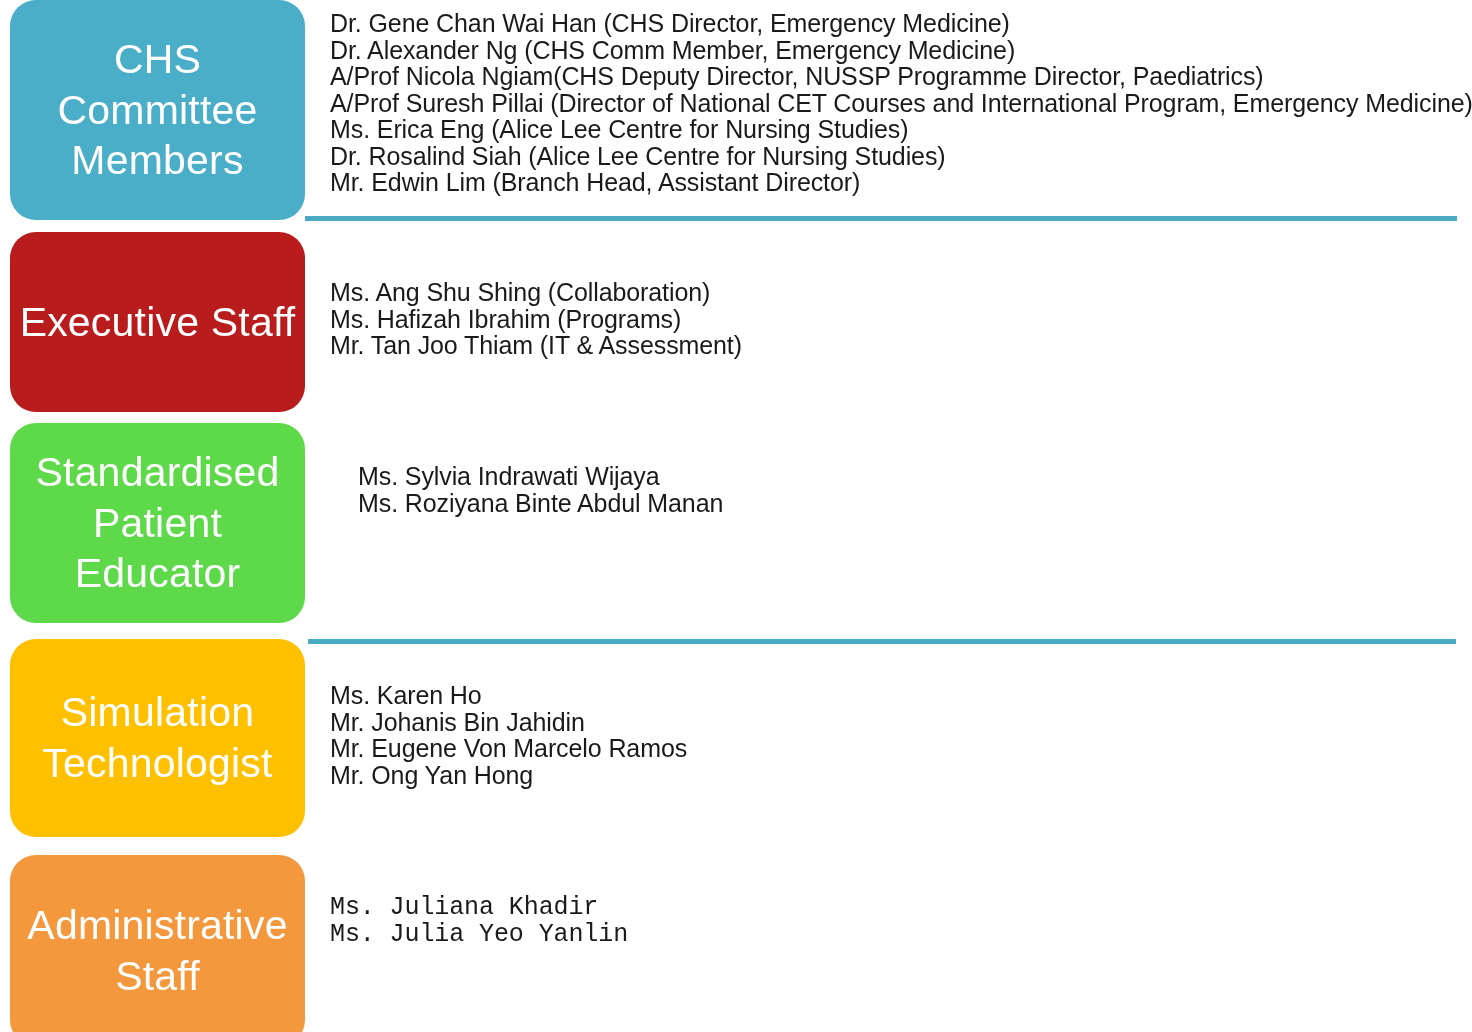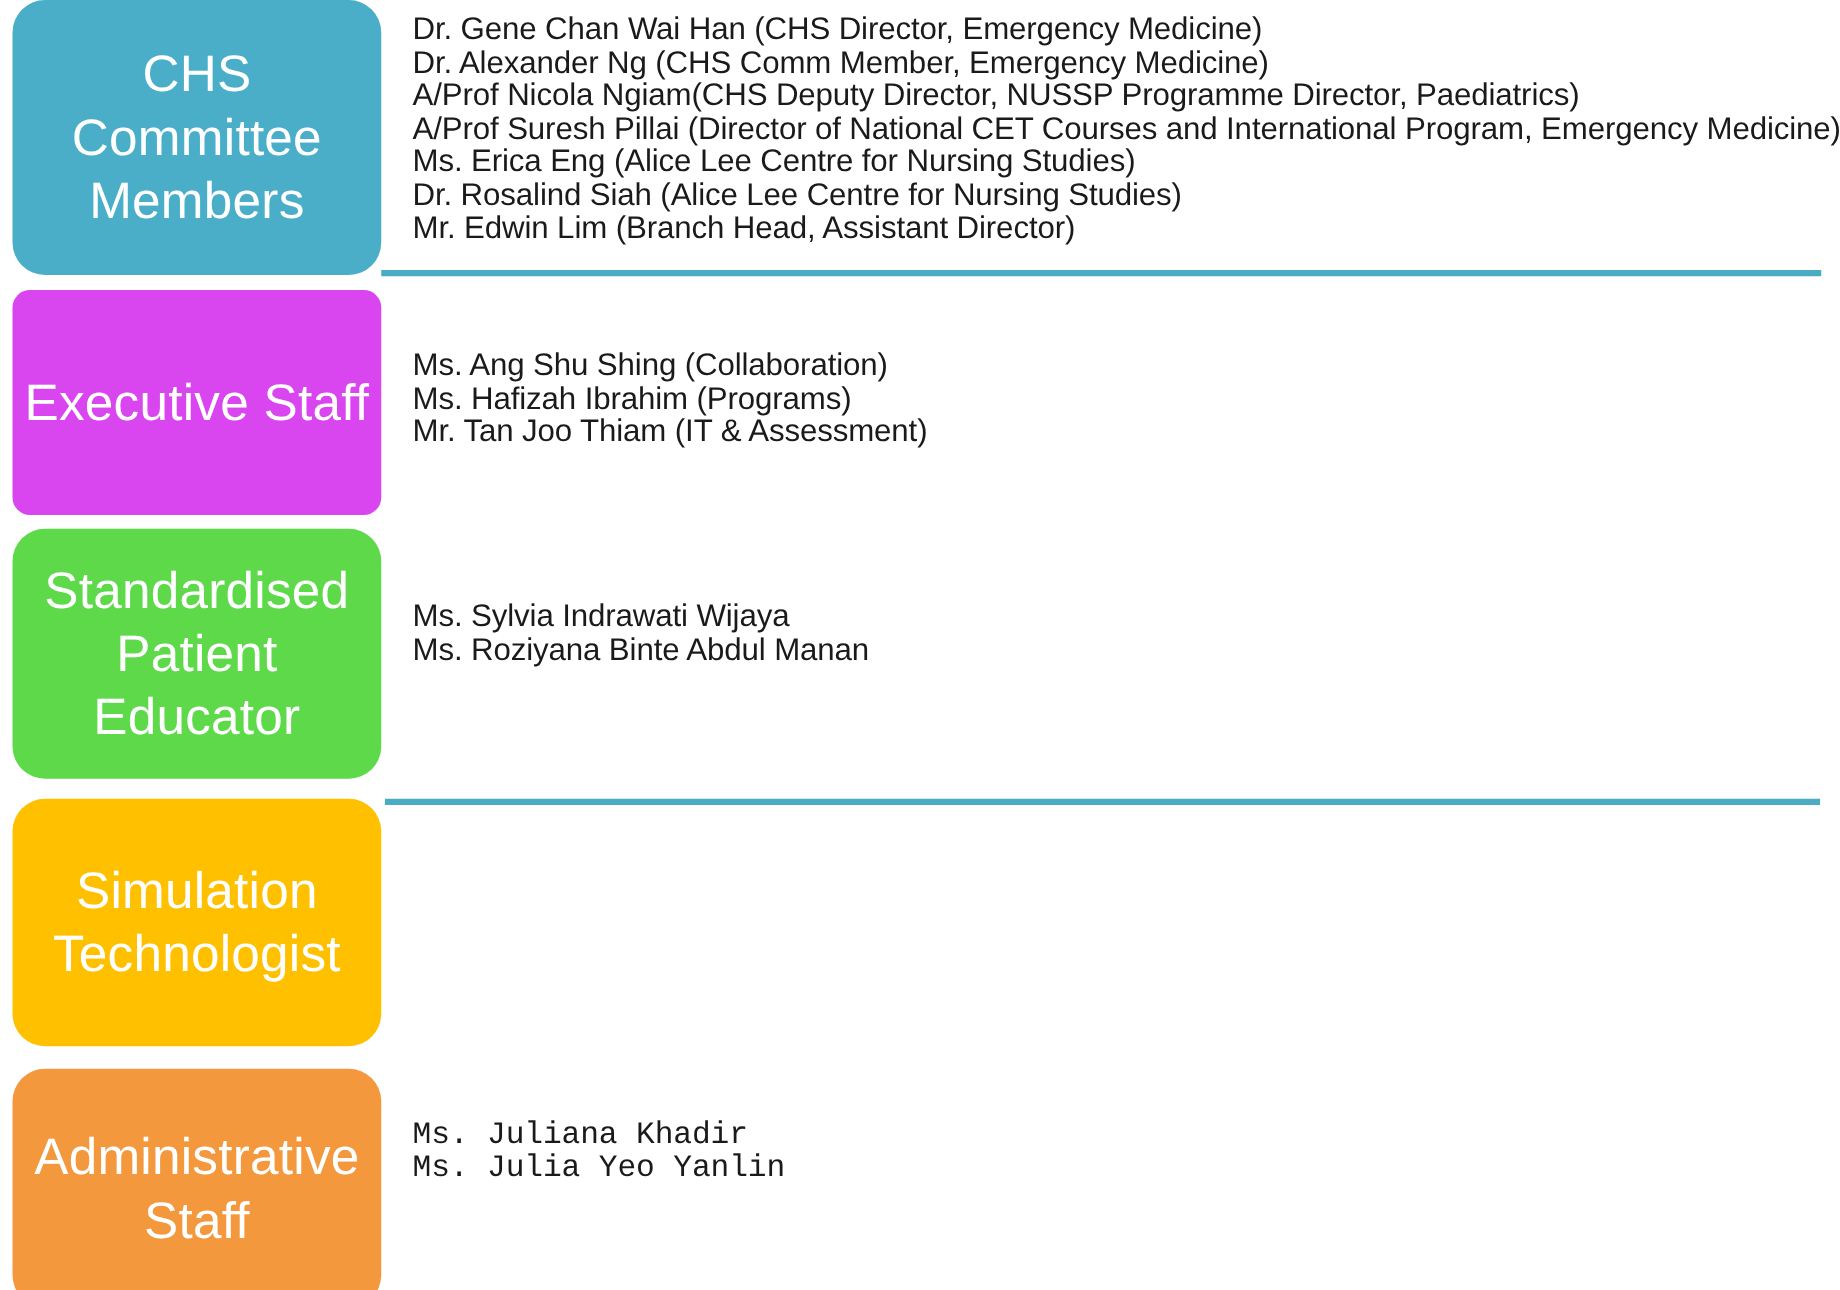--- a/index.html
+++ b/index.html
@@ -82,21 +82,21 @@
   #band-0 .names      { top: 10px; }
   #band-0 .band-rule  { top: 216px; }
 
   #band-1 { top: 232px;  height: 182px; }
   #band-1 .label-tile { height: 180px; }
   #band-1 .names      { top: 47px; }
   #band-1 .band-rule  { top: 407px; }
 
   #band-2 { top: 423px;  height: 203px; }
   #band-2 .label-tile { height: 200px; }
-  #band-2 .names      { top: 57px; }
+  #band-2 .names      { top: 40px; margin-left: 28px; }
 
   #band-3 { top: 639px;  height: 202px; }
   #band-3 .label-tile { height: 198px; }
   #band-3 .names      { top: 43px; }
 
   #band-4 { top: 855px;  height: 177px; }
   #band-4 .label-tile { height: 191px; }
   #band-4 .names      { top: 40px; font-family: Liberation Mono, monospace; }
 
   
@@ -118,21 +118,21 @@
       <span class="name-line">A/Prof Nicola Ngiam(CHS Deputy Director, NUSSP Programme Director, Paediatrics)</span>
       <span class="name-line">A/Prof Suresh Pillai (Director of National CET Courses and International Program, Emergency Medicine)</span>
       <span class="name-line">Ms. Erica Eng  (Alice Lee Centre for Nursing Studies)</span>
       <span class="name-line">Dr. Rosalind Siah (Alice Lee Centre for Nursing Studies)</span>
       <span class="name-line">Mr. Edwin Lim (Branch Head, Assistant Director)</span>
     </div>
     <div class="band-rule" style="background-color: rgb(74, 171, 196);"></div>
   </div>
 
   <div class="band" id="band-1">
-    <div class="label-tile" style="background-color: #d946ef; border-radius: 14px;">Executive  Staff</div>
+    <div class="label-tile" style="background-color: #b91c1c;">Executive  Staff</div>
     <div class="names">
       <span class="name-line">Ms. Ang Shu Shing (Collaboration)</span>
       <span class="name-line">Ms. Hafizah Ibrahim (Programs)</span>
       <span class="name-line">Mr. Tan Joo Thiam (IT &amp; Assessment)</span>
     </div>
     <div class="band-rule" style="background-color: rgb(74, 171, 196);"></div>
   </div>
 
   <div class="band" id="band-2">
     <div class="label-tile" style="background-color: rgb(93, 217, 74);">Standardised
@@ -141,20 +141,26 @@
     <div class="names">
       <span class="name-line">Ms. Sylvia Indrawati Wijaya</span>
       <span class="name-line">Ms. Roziyana Binte Abdul Manan</span>
     </div>
 
   </div>
 
   <div class="band" id="band-3">
     <div class="label-tile" style="background-color: rgb(255, 192, 0);">Simulation
 Technologist</div>
+    <div class="names">
+      <span class="name-line">Ms. Karen Ho</span>
+      <span class="name-line">Mr. Johanis Bin Jahidin</span>
+      <span class="name-line">Mr. Eugene Von Marcelo Ramos</span>
+      <span class="name-line">Mr. Ong Yan Hong</span>
+    </div>
 
   </div>
 
   <div class="band" id="band-4">
     <div class="label-tile" style="background-color: rgb(244, 152, 62);">Administrative
 Staff</div>
     <div class="names">
       <span class="name-line">Ms. Juliana Khadir</span>
       <span class="name-line">Ms. Julia Yeo Yanlin</span>
     </div>

